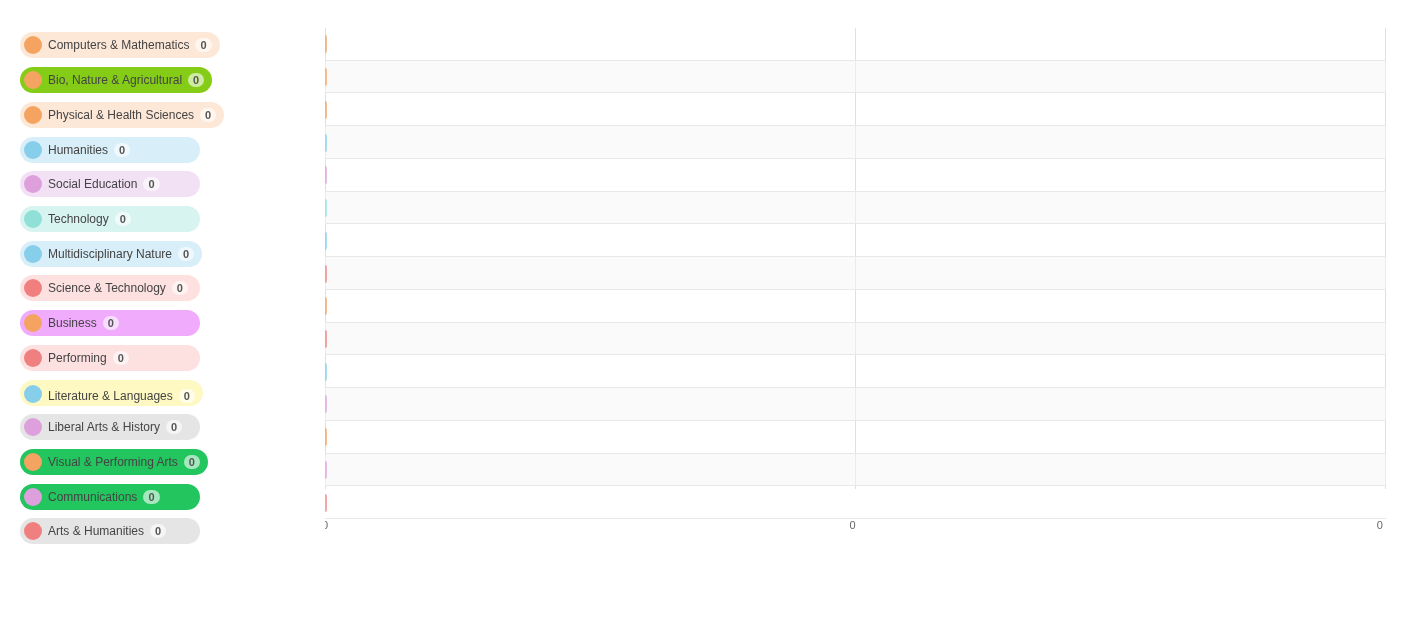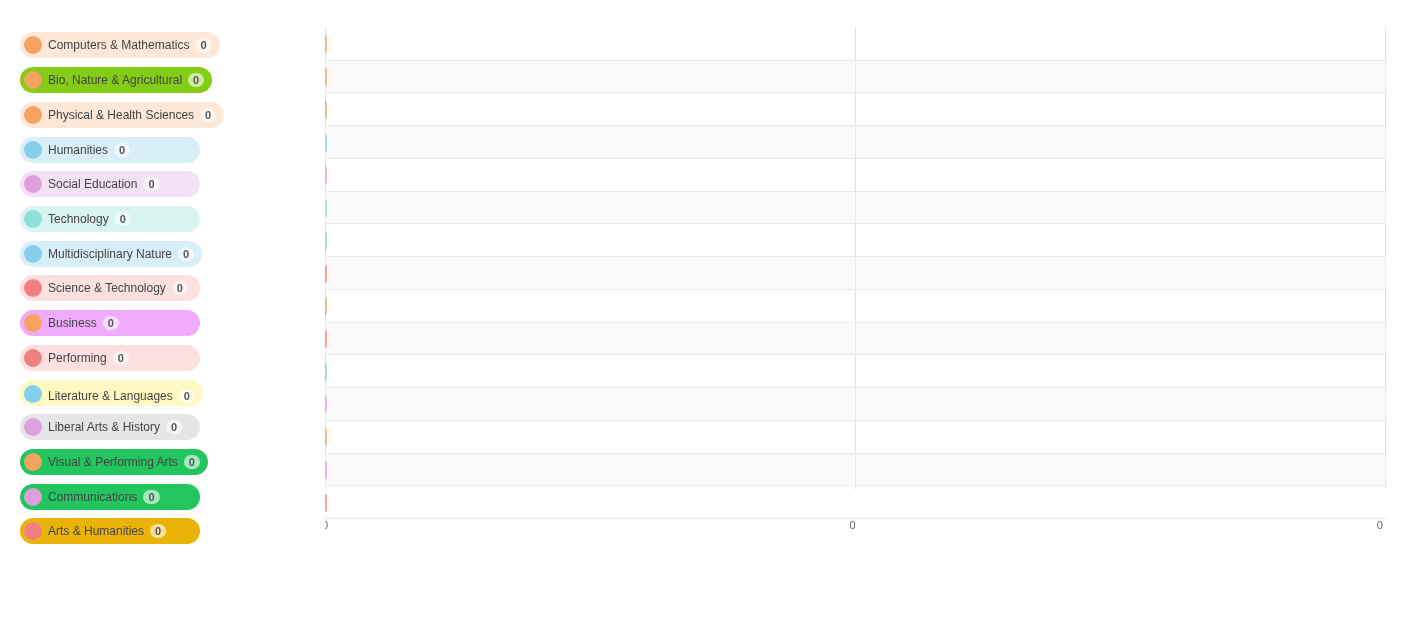--- a/index.html
+++ b/index.html
@@ -259,21 +259,21 @@
           </div>
         </div>
         <div class="label-pill">
           <div class="pill-bg" style="background: #22c55e;">
             <div class="pill-circle" style="background: rgb(221, 160, 221);"></div>
             <span class="pill-text">Communications</span>
             <span class="pill-value">0</span>
           </div>
         </div>
         <div class="label-pill">
-          <div class="pill-bg" style="background: #eab308;">
+          <div class="pill-bg" style="background: #e5e5e5;">
             <div class="pill-circle" style="background: rgb(240, 128, 128);"></div>
             <span class="pill-text">Arts &amp; Humanities</span>
             <span class="pill-value">0</span>
           </div>
         </div>
       </div>
 
     <div class="rows-container">
       <div class="chart-inner">
         <div class="bars-area">

